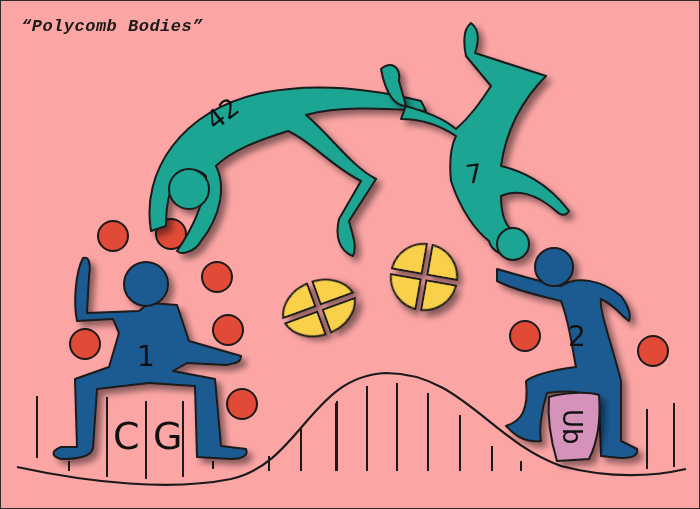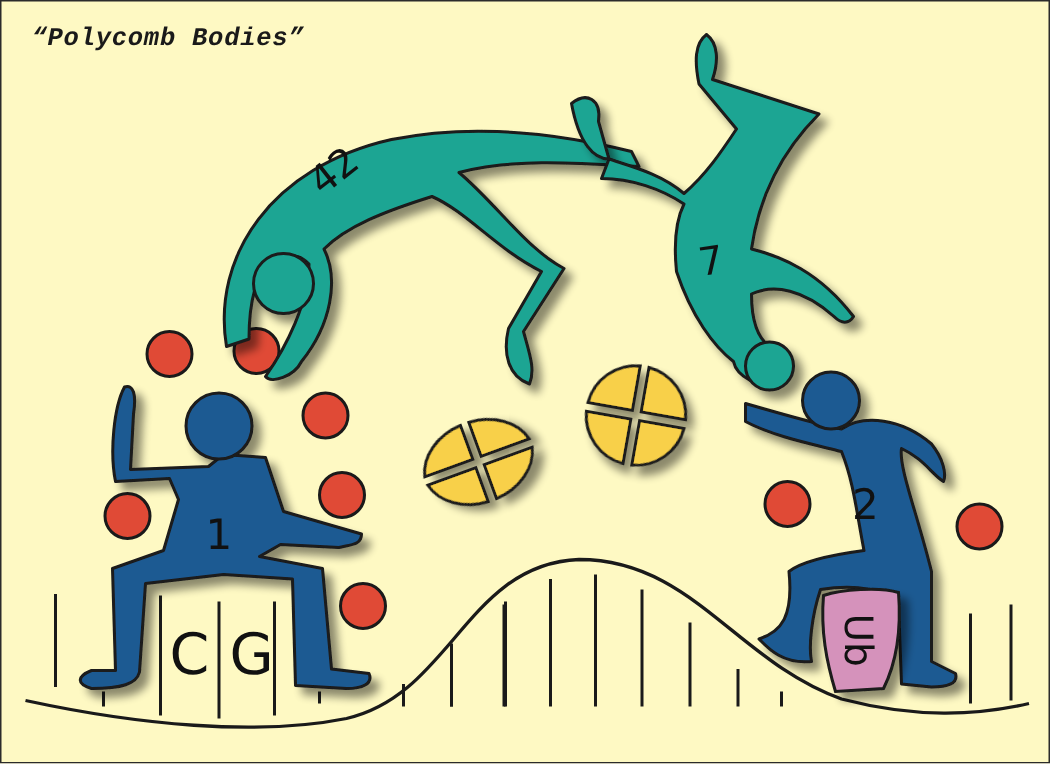--- a/index.html
+++ b/index.html
@@ -1,21 +1,21 @@
 <!DOCTYPE html>
 <html><head>
   <meta charset="utf-8">
   <style>
     html, body { margin: 0; padding: 0; background: #ffffff; }
     body { width: 700px; height: 509px; overflow: hidden; }
     .frame {
       position: relative;
       width: 698px; height: 507px;
       border: 1px solid #2b2b2b;
-      background: #fef9c3;
+      background: #fca5a5;
       overflow: hidden;
     }
     .title {
       position: absolute;
       left: 20px; top: 16px;
       font-family: "Liberation Mono", "DejaVu Sans Mono", monospace;
       font-weight: bold; font-style: italic;
       font-size: 17px; color: #1a1a1a;
       letter-spacing: 0.5px;
     }

